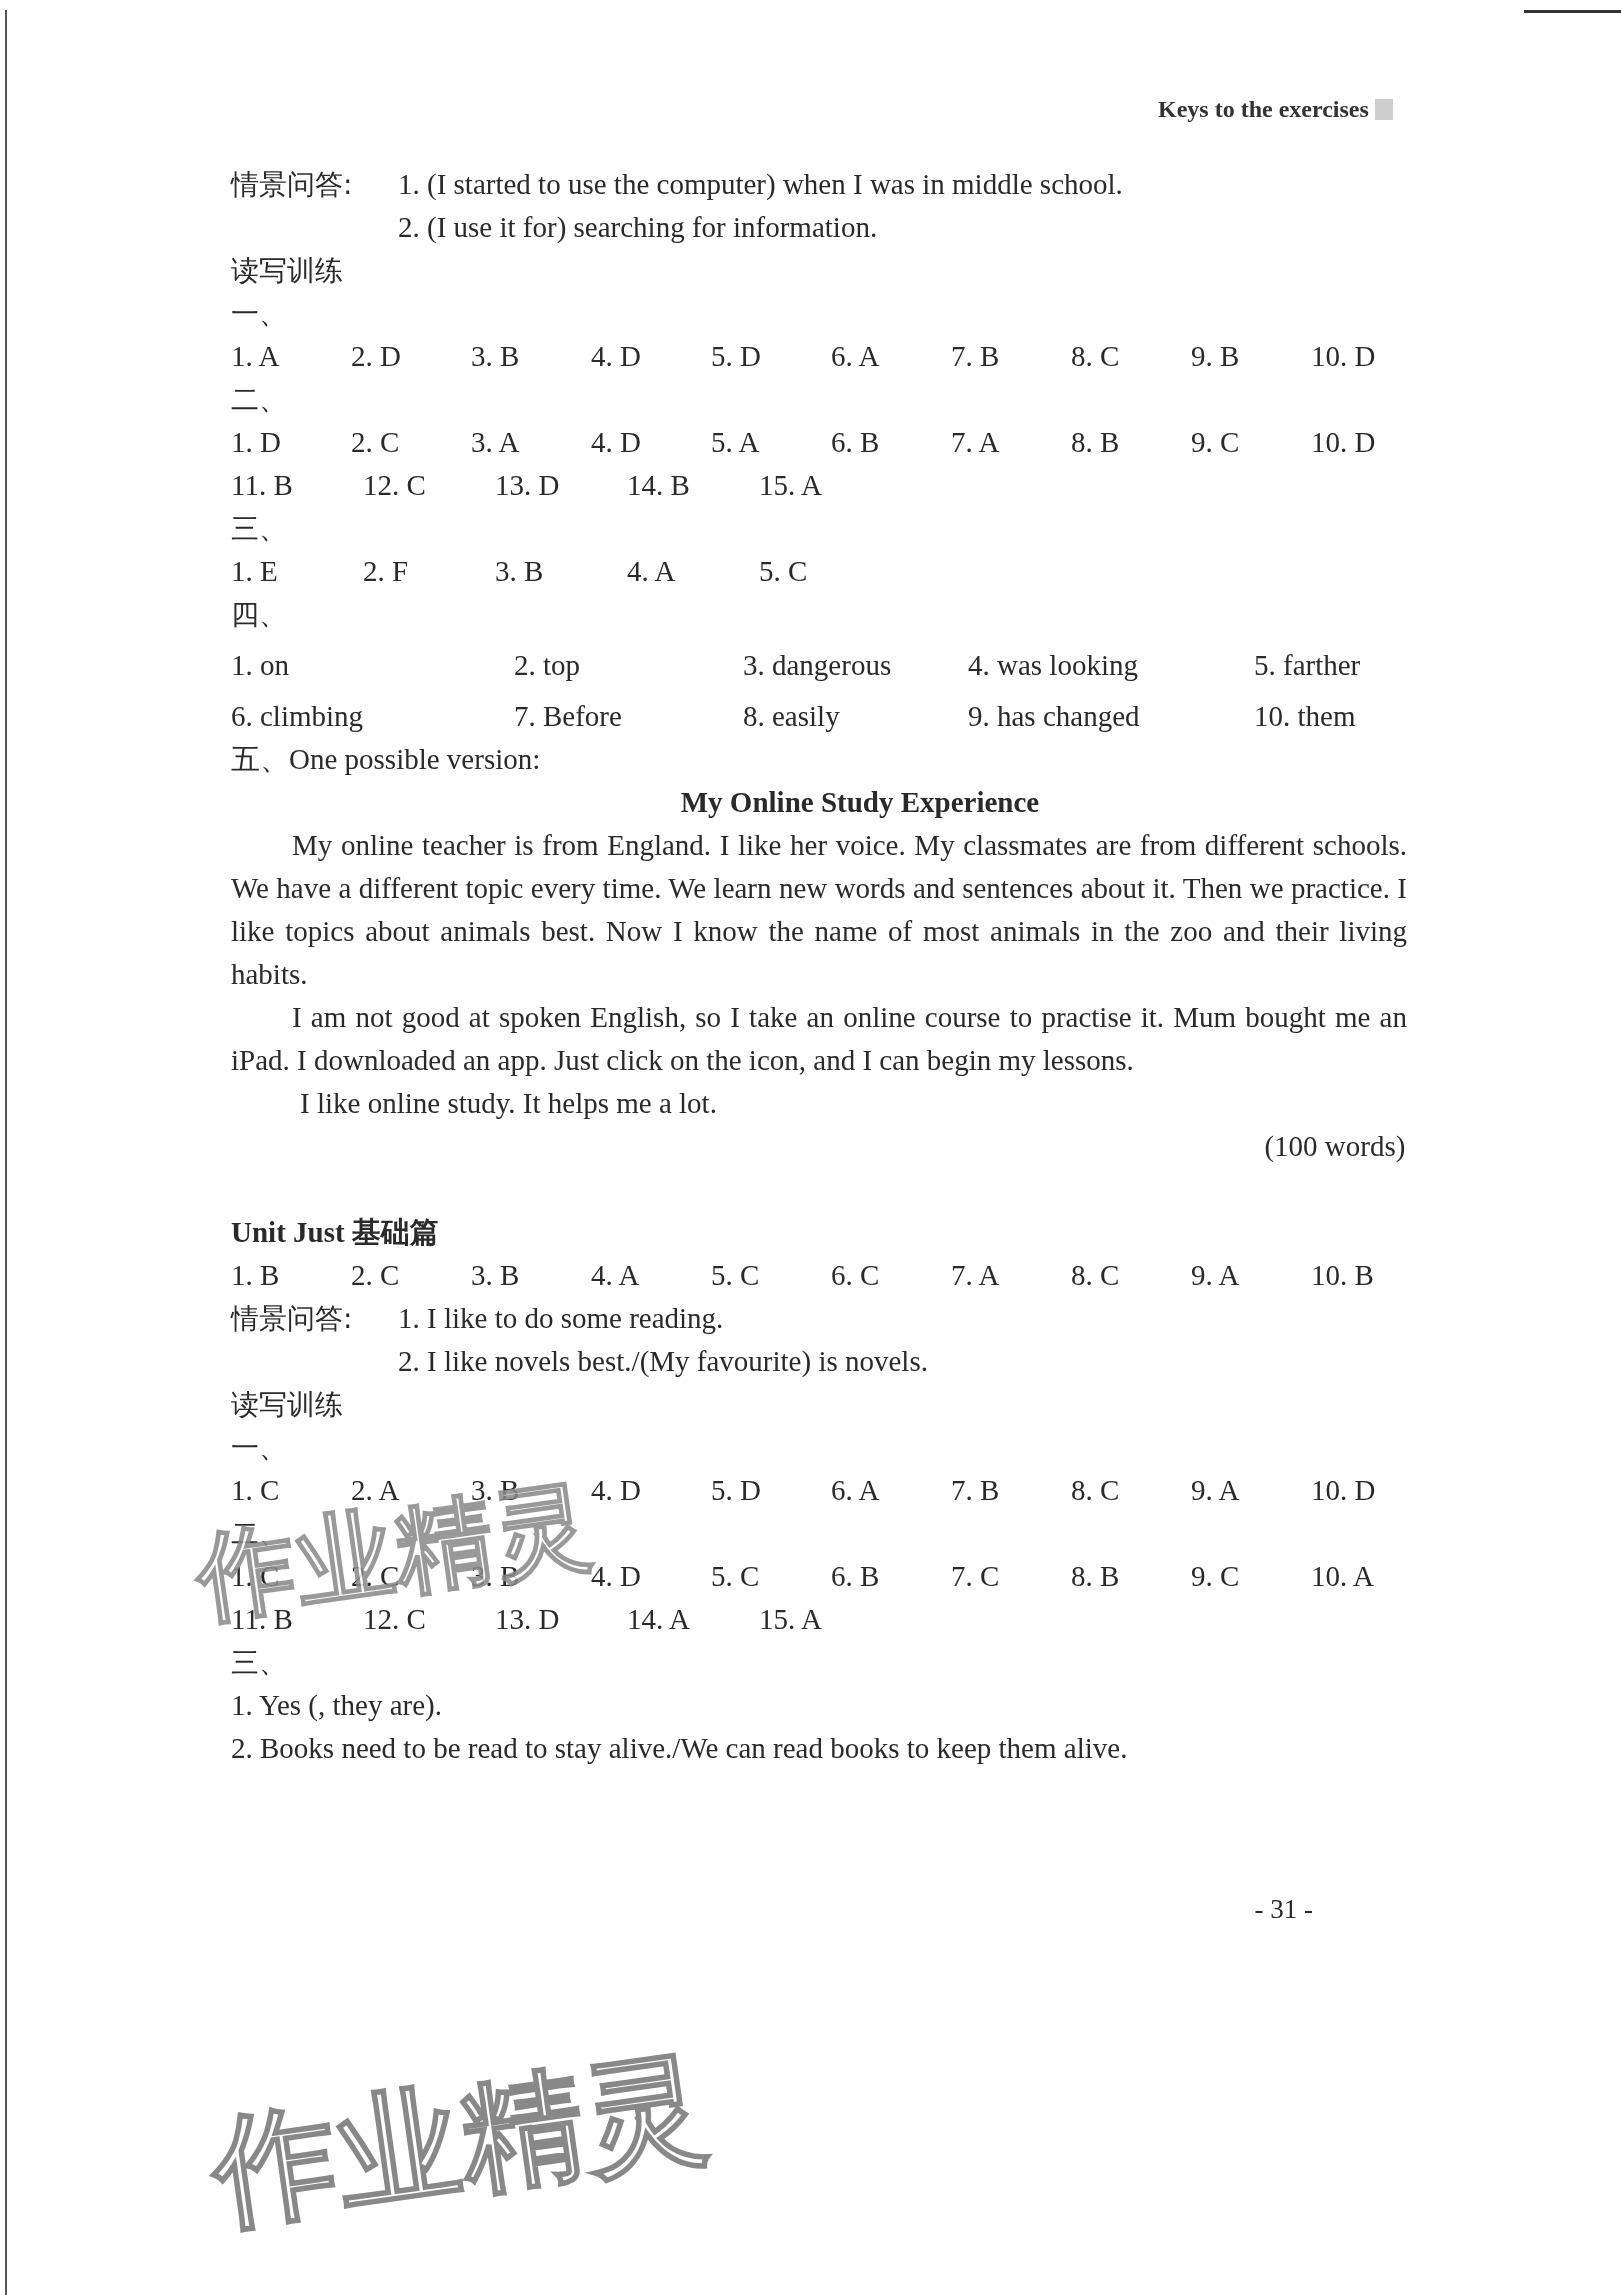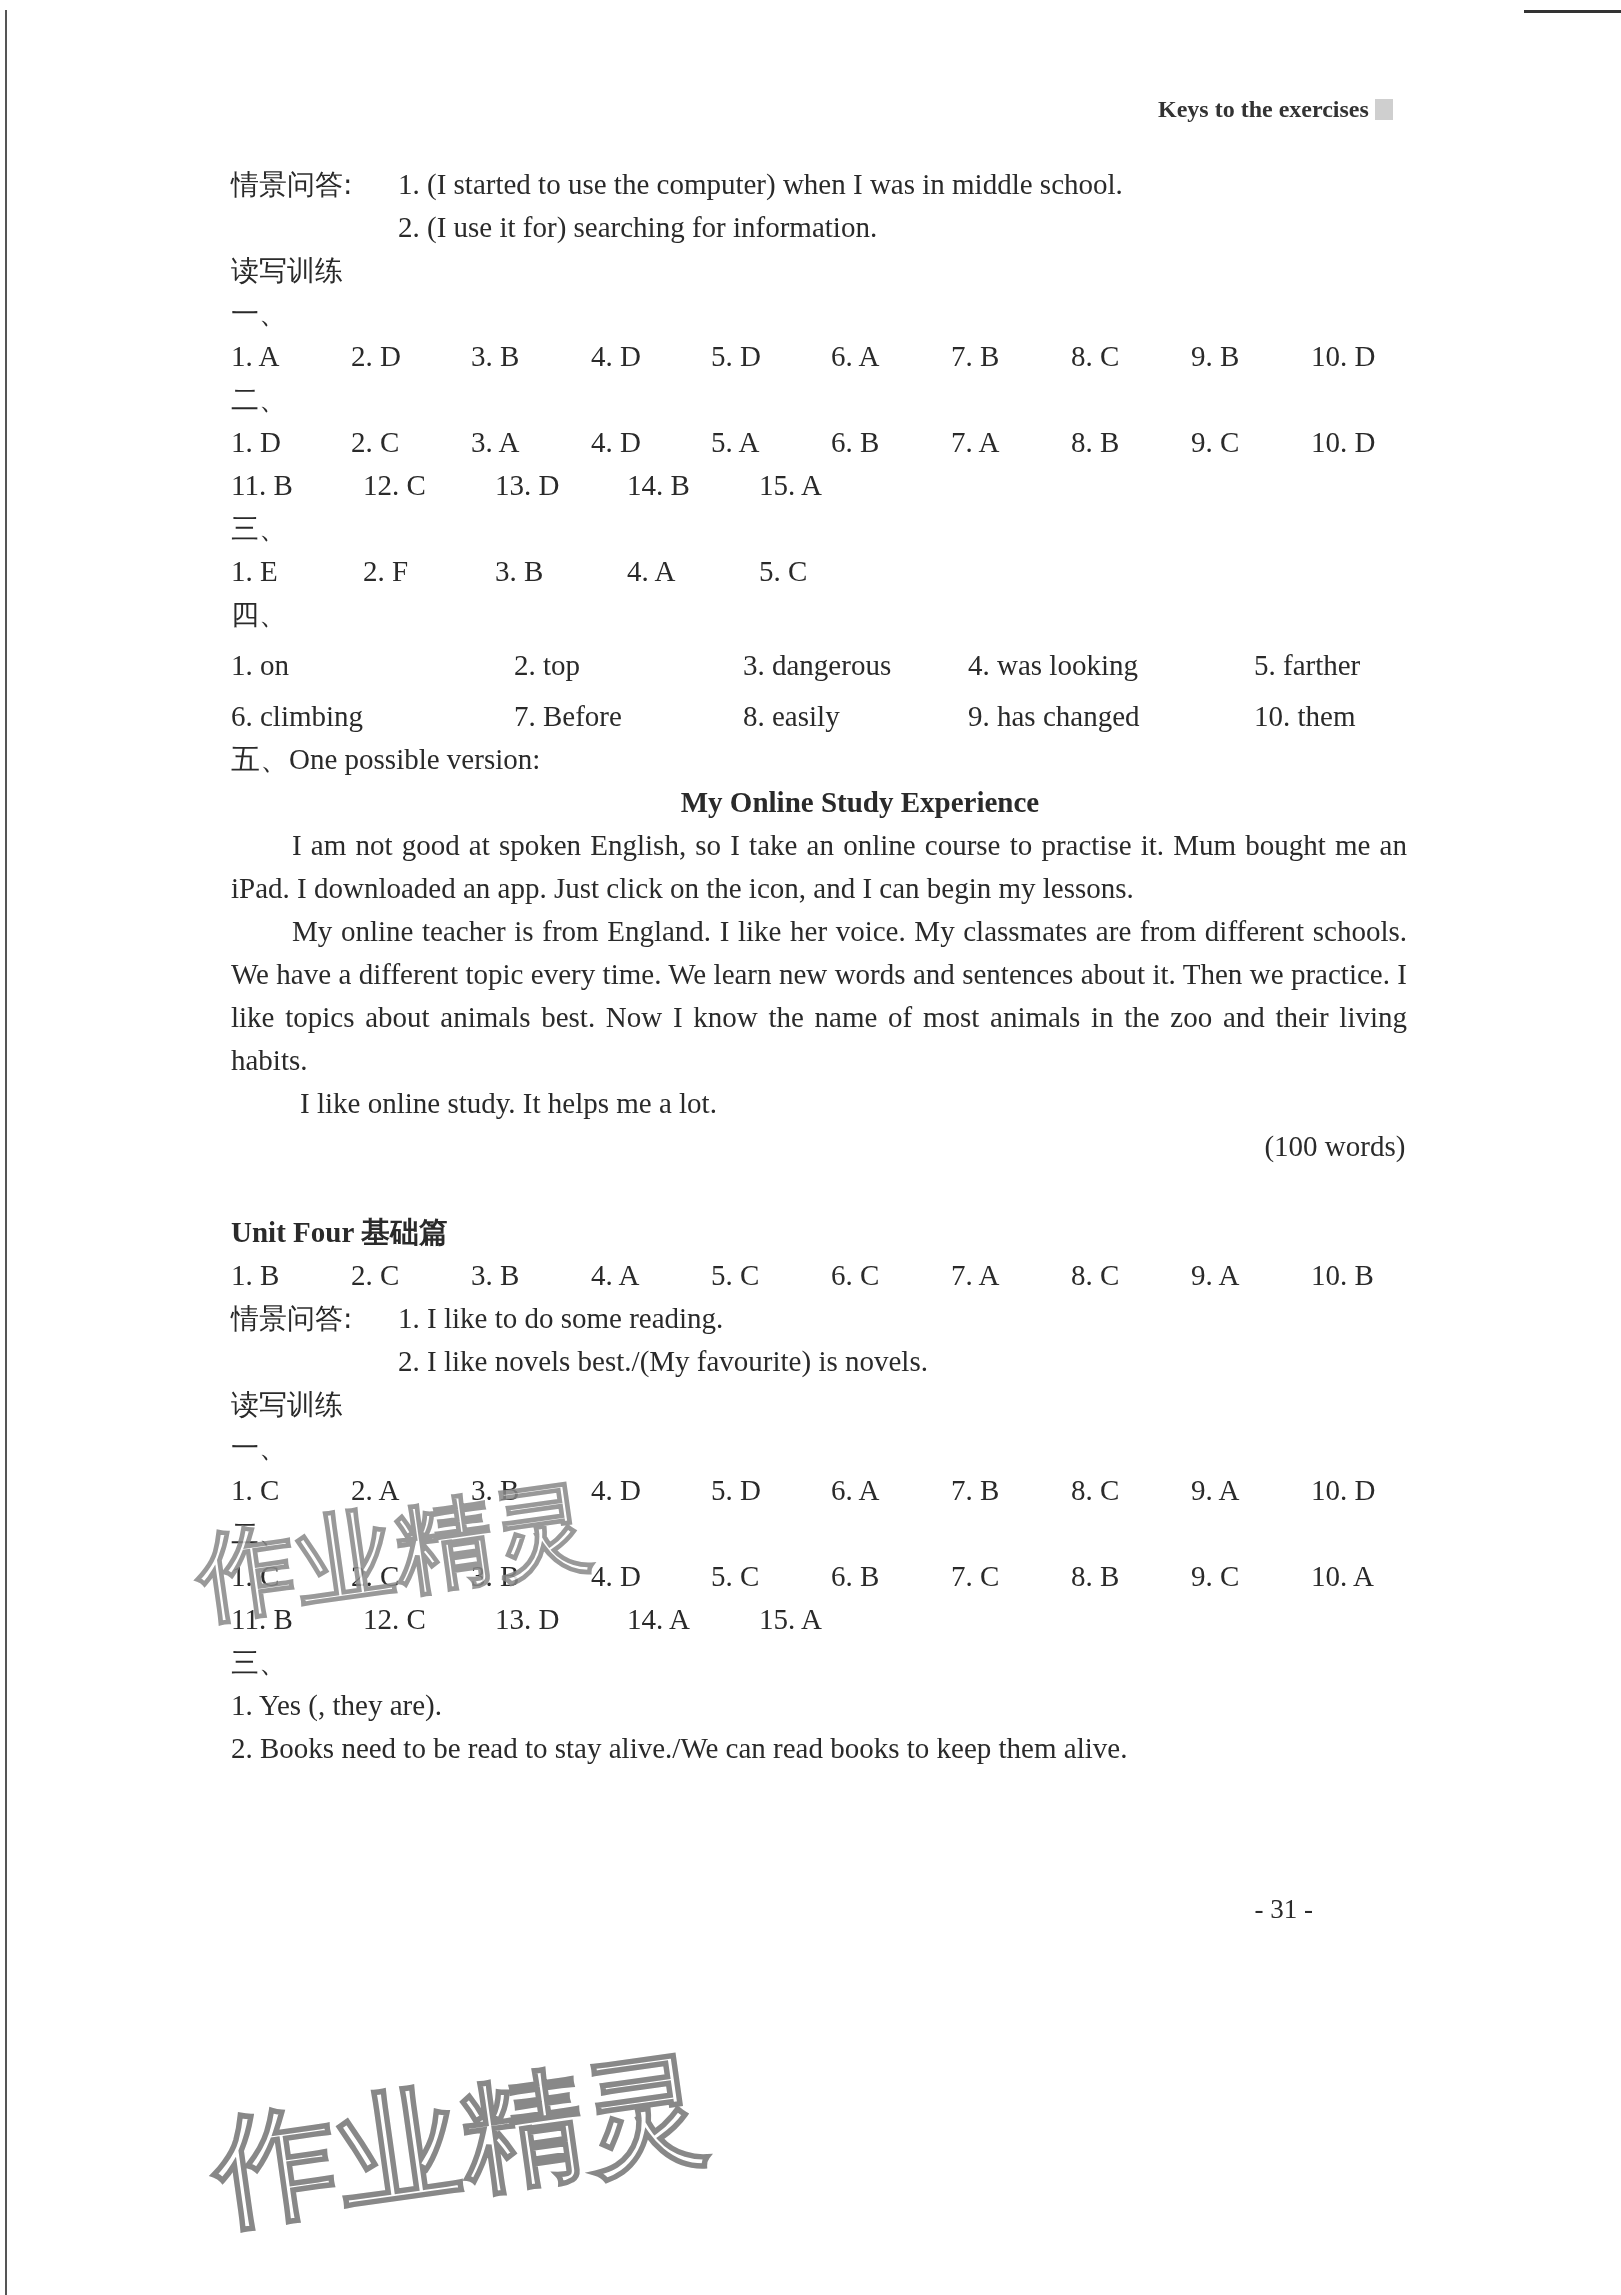--- a/index.html
+++ b/index.html
@@ -109,26 +109,26 @@
   <div class="words-row">
     <span>6. climbing</span>
     <span>7. Before</span>
     <span>8. easily</span>
     <span>9. has changed</span>
     <span>10. them</span>
   </div>
 
   <div class="line">五、One possible version:</div>
   <div class="essay-title">My Online Study Experience</div>
+  <p class="para">My online teacher is from England. I like her voice. My classmates are from different schools. We have a different topic every time. We learn new words and sentences about it. Then we practice. I like topics about animals best. Now I know the name of most animals in the zoo and their living habits.</p>
   <p class="para">I am not good at spoken English, so I take an online course to practise it. Mum bought me an iPad. I downloaded an app. Just click on the icon, and I can begin my lessons.</p>
-  <p class="para">My online teacher is from England. I like her voice. My classmates are from different schools. We have a different topic every time. We learn new words and sentences about it. Then we practice. I like topics about animals best. Now I know the name of most animals in the zoo and their living habits.</p>
   <p class="para" style="text-indent:69px">I like online study. It helps me a lot.</p>
   <div class="words-count">(100 words)</div>
 
-  <div class="unit-title">Unit Four 基础篇</div>
+  <div class="unit-title">Unit Just 基础篇</div>
   <div class="ans-row">
     <span>1. B</span>
     <span>2. C</span>
     <span>3. B</span>
     <span>4. A</span>
     <span>5. C</span>
     <span>6. C</span>
     <span>7. A</span>
     <span>8. C</span>
     <span>9. A</span>

